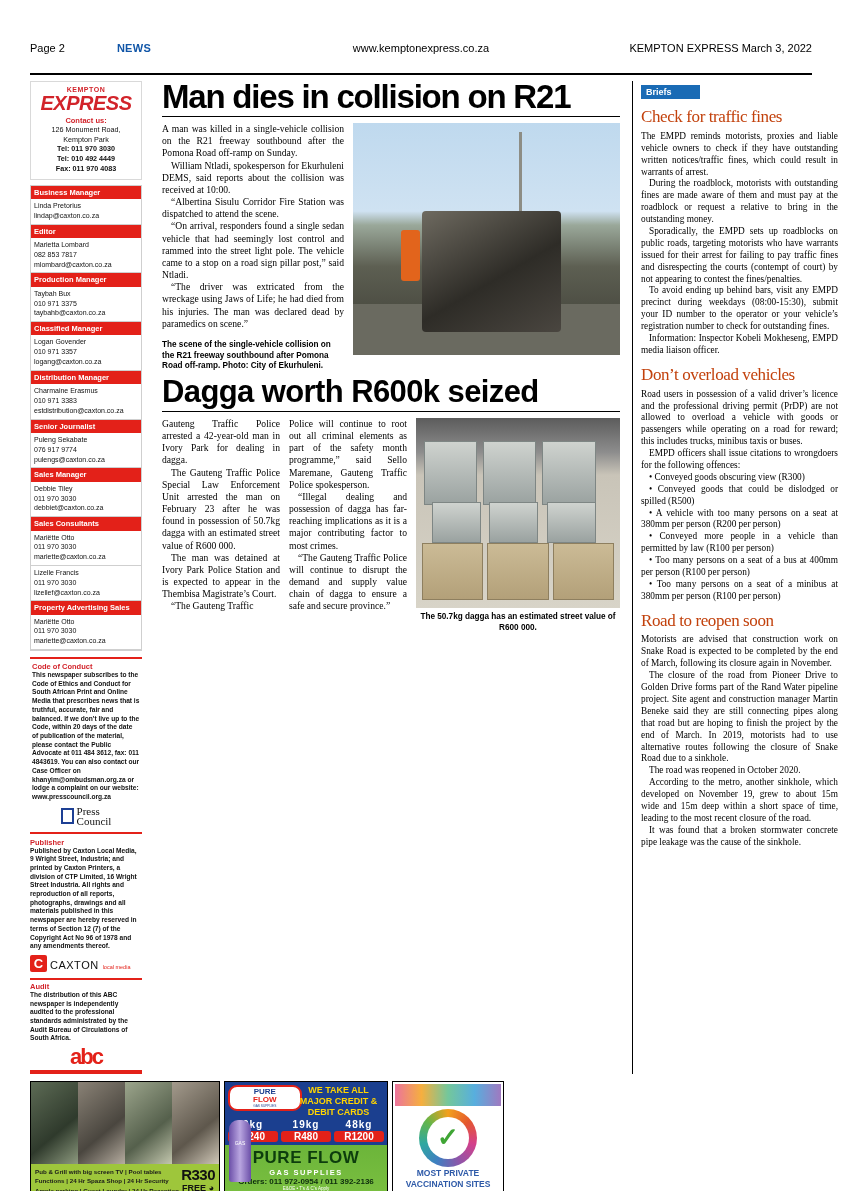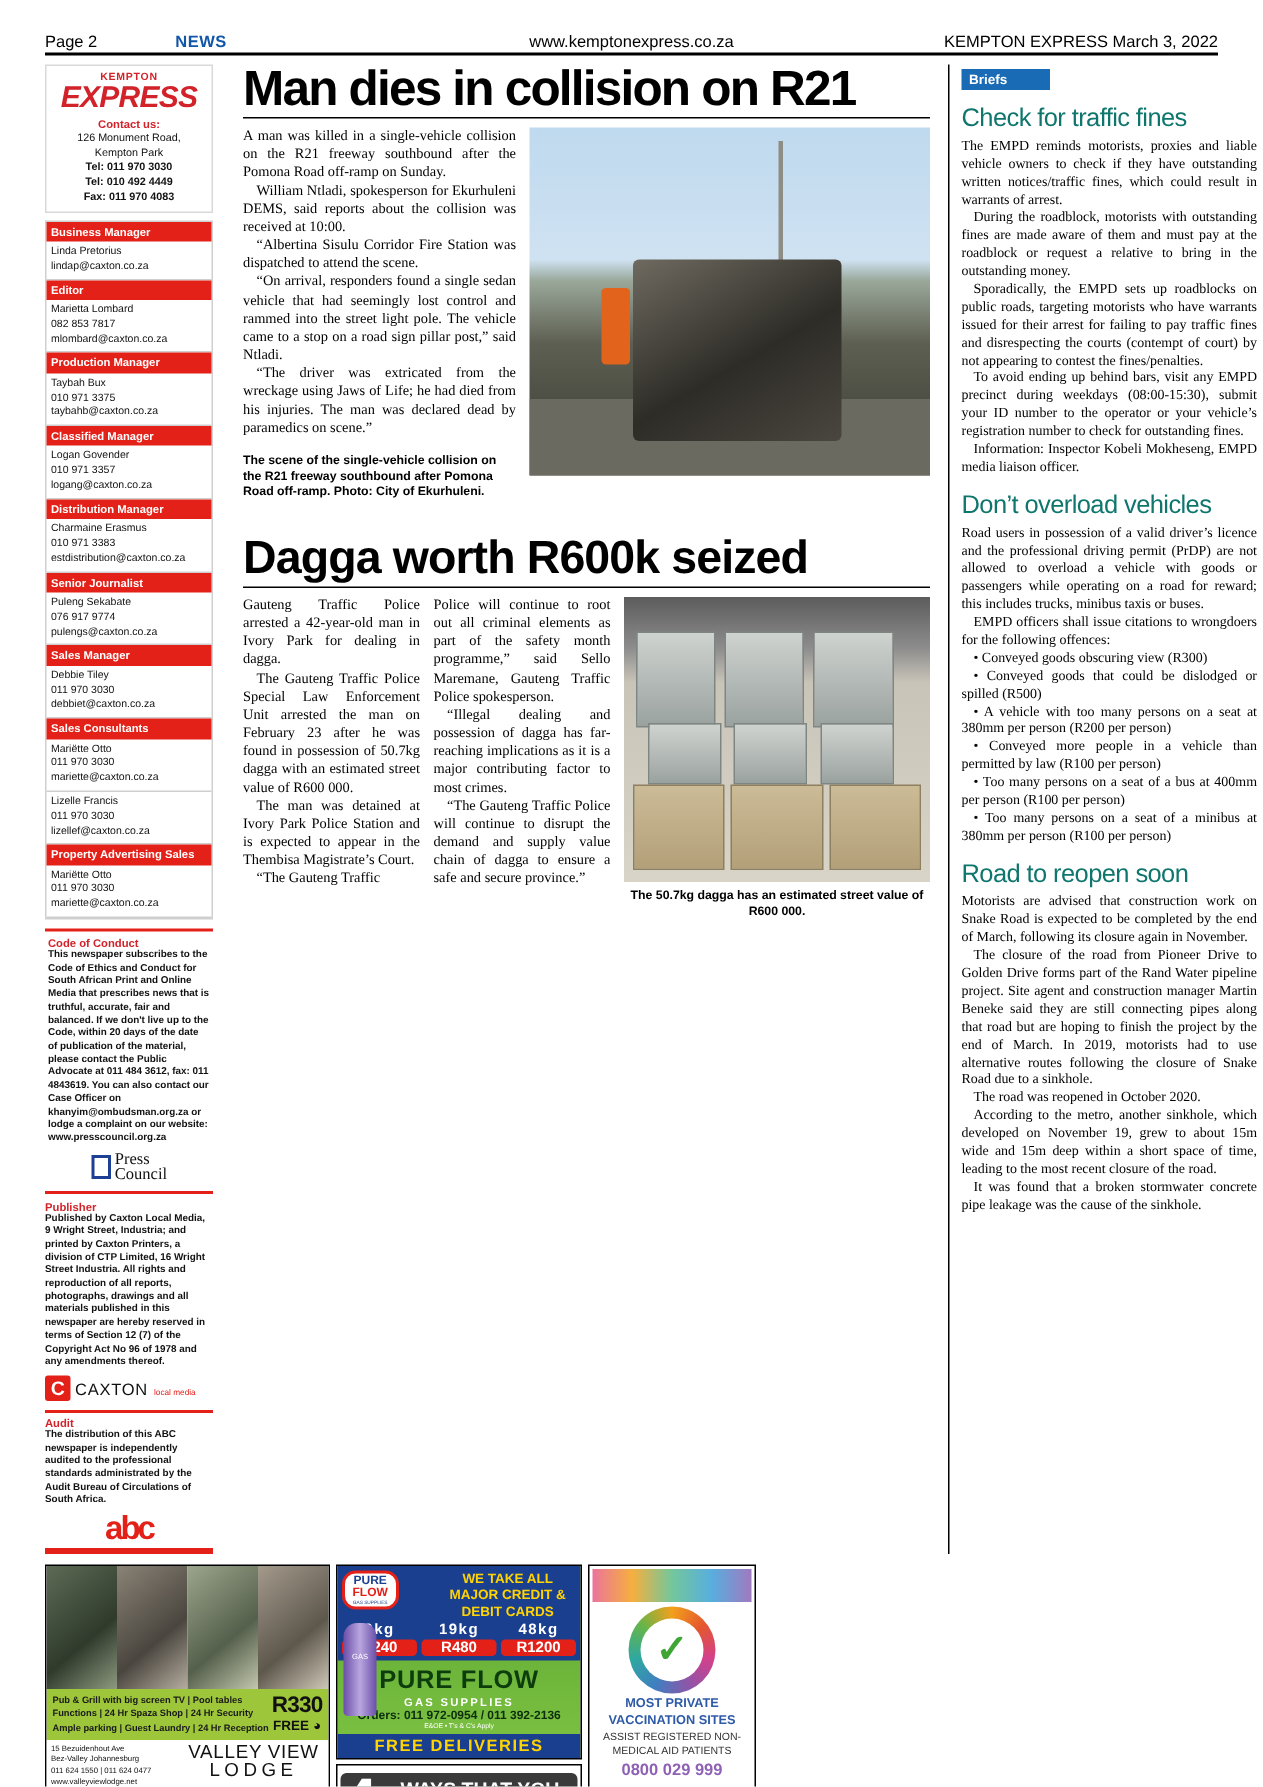--- a/index.html
+++ b/index.html
@@ -7,21 +7,21 @@
     width: 842px; height: 1191px;
     background: #ffffff;
     font-family: "Liberation Serif", serif;
     position: relative;
     overflow: hidden;
   }
   .page { position: relative; width: 842px; height: 1191px; padding: 22px 30px 18px 30px; }
 
   
   .topbar { display: flex; align-items: flex-end; font-family: "Liberation Sans", sans-serif;
-            font-size: 11px; padding-bottom: 1px; }
+            font-size: 11px; padding-bottom: 19px; margin-top: 20px; }
   .topbar .pg { color: #000; font-weight: normal; }
   .topbar .news { color: #1156a8; font-weight: bold; margin-left: 52px; letter-spacing: .3px; }
   .topbar .url { margin-left: auto; margin-right: auto; color: #000; position:absolute; left:50%; transform:translateX(-50%); }
   .topbar .right { margin-left: auto; color: #000; }
   .rule { height: 2px; background: #000; }
 
   
   .cols { display: flex; gap: 12px; margin-top: 6px; }
   .col-left { width: 112px; flex: 0 0 112px; }
   .col-mid  { width: 466px; flex: 0 0 466px; padding-left: 8px; }
@@ -89,21 +89,21 @@
   .crash .road { position:absolute; left:0; bottom:0; width:100%; height: 22%; background:#6a6a60; }
 
   
   .dagga { background: linear-gradient(#5c5c5c 0%, #8d8d8d 18%, #c9c4b8 30%, #d8d4c8 100%); }
   .dagga .bale { position:absolute; background: linear-gradient(#cfd3cf,#9aa2a0); border:1px solid #7e8684; }
   .dagga .box  { position:absolute; background: linear-gradient(#cbbb96,#b3a079); border:1px solid #8e7f5f; }
 
   
   .briefs-tag { display:inline-block; background:#1a6bb5; color:#fff; font-family:"Liberation Sans",sans-serif;
                 font-weight:bold; font-size:9px; padding: 2px 28px 2px 5px; }
-  .rh { font-family: Liberation Sans, sans-serif; font-size: 17px; color: #0f766e; line-height: 1.05;
+  .rh { font-family: Liberation Serif, serif; font-size: 17px; color: #c2410c; line-height: 1.05;
         margin: 9px 0 5px 0; letter-spacing: -.4px; }
   .rp { font-family: "Liberation Serif", serif; font-size: 9.3px; line-height: 1.28;
         text-align: justify; text-indent: 8px; color: #000; }
   .rp.first { text-indent: 0; }
 
   
   .ads { display: flex; gap: 4px; margin-top: 7px; }
   .ad-box { border: 1px solid #000; position: relative; overflow: hidden; }
 
   
@@ -124,21 +124,21 @@
   .vv-brand .n1 { font-size: 12.5px; letter-spacing: .5px; color:#111; line-height: 1; margin-top:2px; }
   .vv-brand .n2 { font-size: 12.5px; letter-spacing: 3px; color:#111; line-height: 1.1; }
   .vv-price { position:absolute; right: 4px; top: 84px; text-align:center; font-family:"Liberation Sans",sans-serif;}
   .vv-price .r { font-size: 15px; font-weight: bold; color:#111; letter-spacing:-.5px; }
   .vv-price .f { font-size: 9px; font-weight: bold; color:#111; }
 
   
   .pf { width: 164px; background: linear-gradient(#5aa832,#7ec242); }
   .pf-top { background:#1b3f8f; height: 34px; position:relative; }
   .pf-logo { position:absolute; left:3px; top:3px; background:#fff; border:2px solid #e32119;
-             border-radius: 9px; padding: 1px 5px; text-align:center; }
+             border-radius: 9px; padding: 1px 23px; text-align:center; }
   .pf-logo .l1 { font-family:"Liberation Sans",sans-serif; font-weight:bold; font-size:8px; color:#1b3f8f; line-height:1; }
   .pf-logo .l2 { font-family:"Liberation Sans",sans-serif; font-weight:bold; font-size:8px; color:#e32119; line-height:1; }
   .pf-logo .l3 { font-family:"Liberation Sans",sans-serif; font-size:3.2px; color:#1b3f8f; }
   .pf-take { position:absolute; left:66px; top:3px; color:#ffd400; font-family:"Liberation Sans",sans-serif;
              font-weight:bold; font-size:9px; text-align:center; line-height:1.25; width: 95px; }
   .pf-prices { display:flex; gap:3px; padding: 3px; background:#1b3f8f; }
   .pf-pc { flex:1; text-align:center; }
   .pf-kg { color:#fff; font-family:"Liberation Sans",sans-serif; font-weight:bold; font-size:10px; letter-spacing:1px;}
   .pf-rr { background:#e32119; color:#fff; font-family:"Liberation Sans",sans-serif; font-weight:bold;
            font-size:10px; border-radius:3px; margin-top:1px; }
@@ -318,21 +318,21 @@
           <div class="caption left">The scene of the single-vehicle collision on the R21 freeway southbound after Pomona Road off-ramp. Photo: City of Ekurhuleni.</div>
         </div>
         <div class="photo crash" style="flex:1;height:232px;">
           <div class="road"></div>
           <div class="pole"></div>
           <div class="wreck"></div>
           <div class="person"></div>
         </div>
       </div>
 
-      <h1 class="headline2" style="margin-top:22px;">Dagga worth R600k seized</h1>
+      <h1 class="headline2" style="margin-top:4px;">Dagga worth R600k seized</h1>
       <div class="hr-thin"></div>
 
       <div class="story">
         <div style="width:118px;flex:0 0 118px;" id="s2-col1">
             <p class="first">Gauteng Traffic Police arrested a 42-year-old man in Ivory Park for dealing in dagga.</p>
             <p>The Gauteng Traffic Police Special Law Enforcement Unit arrested the man on February 23 after he was found in possession of 50.7kg dagga with an estimated street value of R600 000.</p>
             <p>The man was detained at Ivory Park Police Station and is expected to appear in the Thembisa Magistrate’s Court.</p>
             <p>“The Gauteng Traffic</p>
           </div>
         <div style="width:118px;flex:0 0 118px;" id="s2-col2">

